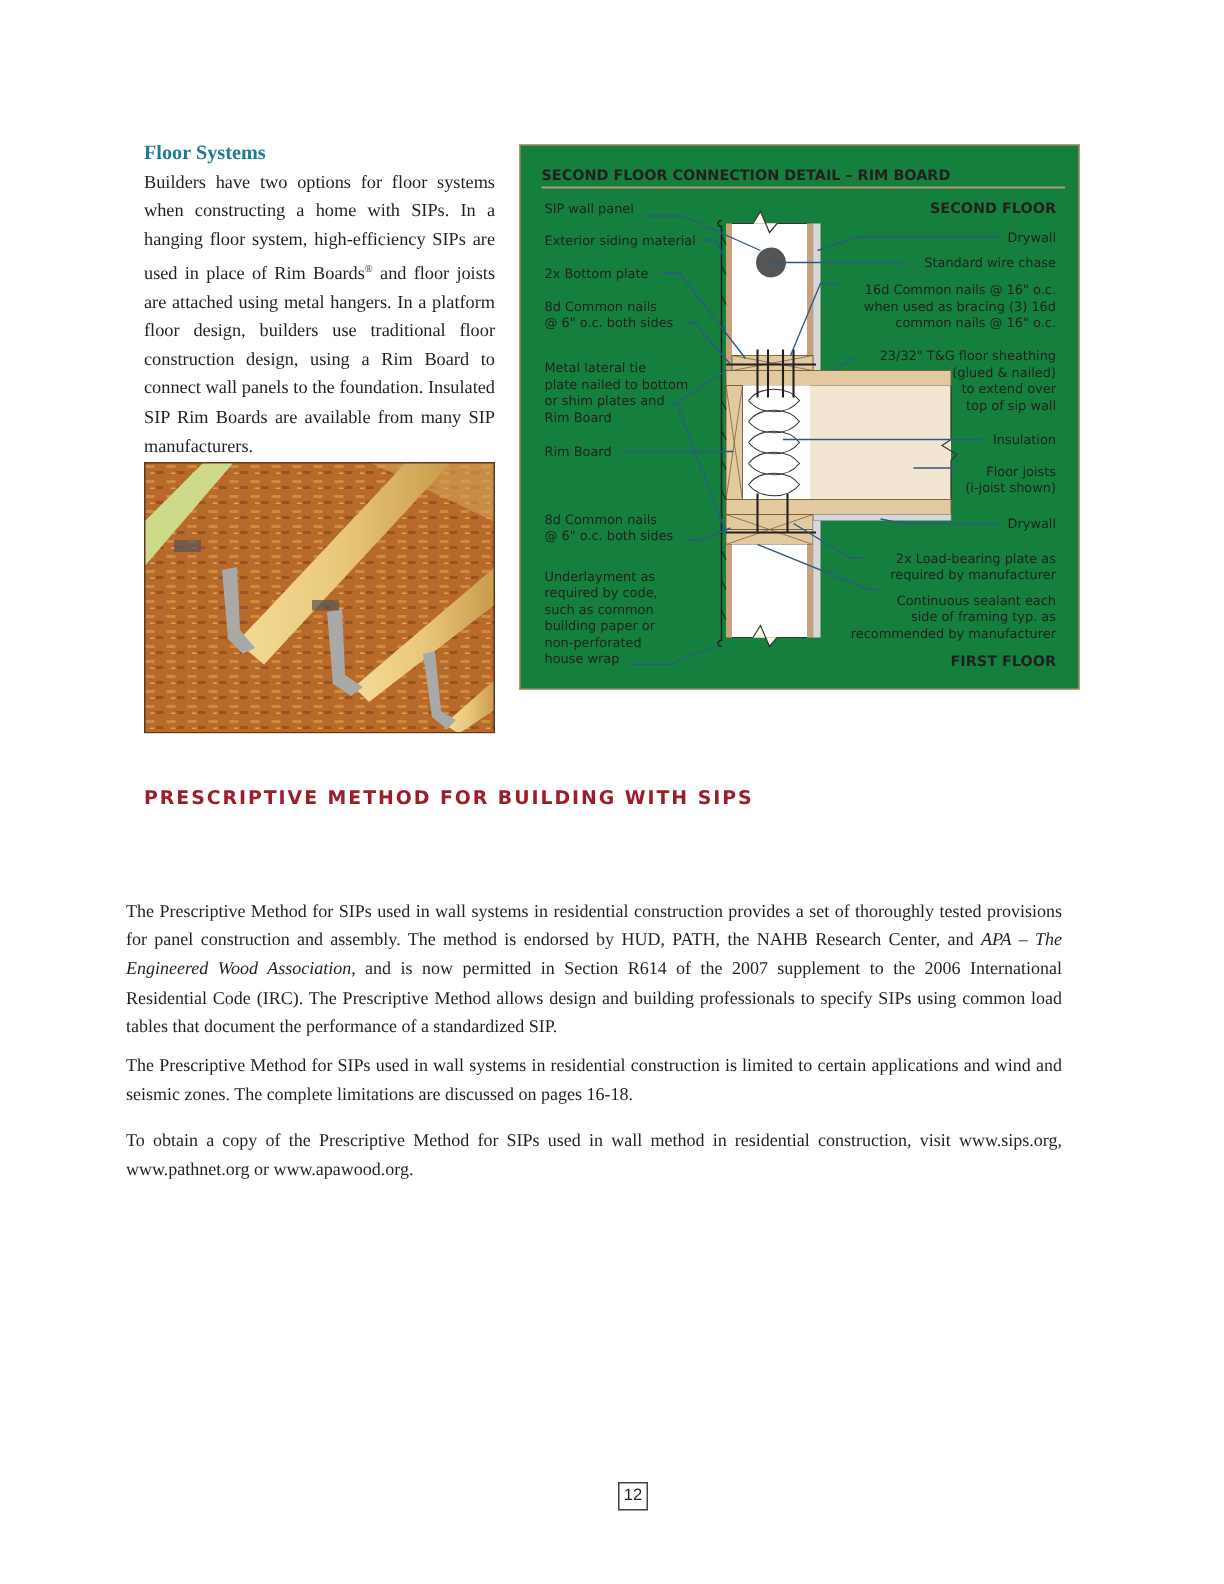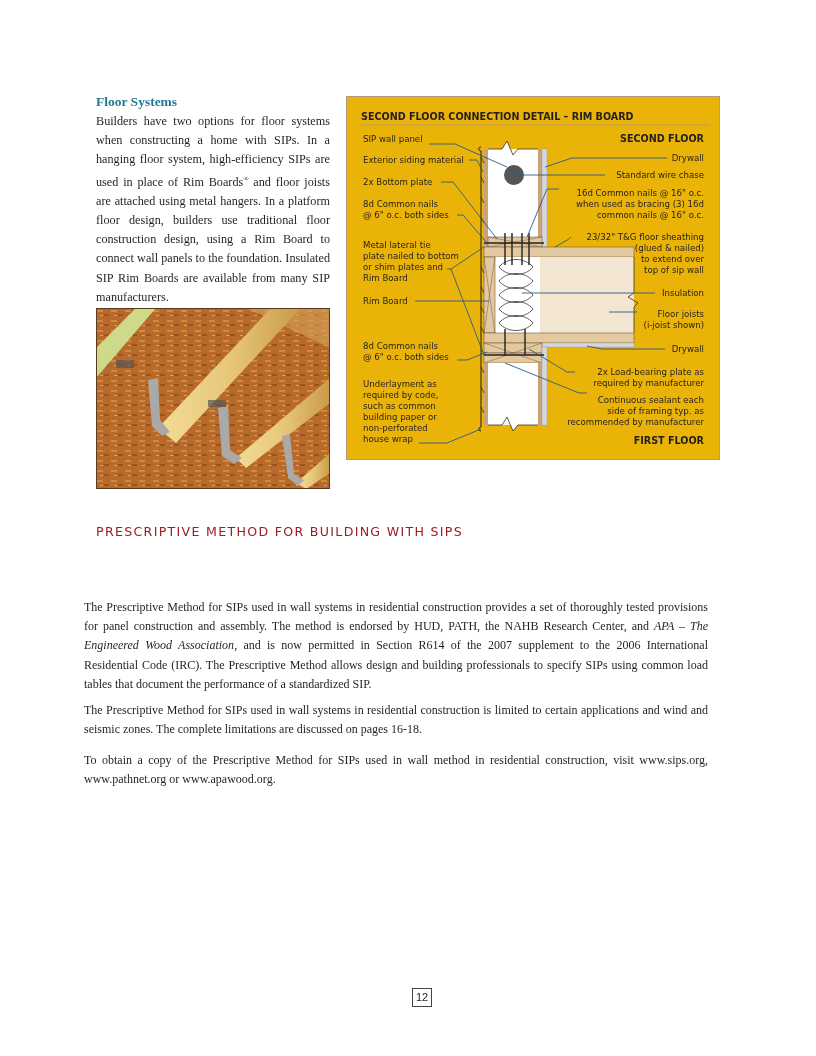--- a/index.html
+++ b/index.html
@@ -3,29 +3,29 @@
 <meta charset="utf-8">
 <style>
   html, body { margin: 0; padding: 0; background: #ffffff; }
   body { width: 816px; height: 1056px; position: relative; overflow: hidden;
          font-family: "Liberation Serif", "DejaVu Serif", serif; color: #231f20; }
   .abs { position: absolute; text-align: center; }
   #floor-heading { left: 96px; top: 94px; font-size: 13.5px; font-weight: bold; color: #1f7a93; }
   #floor-body { left: 96px; top: 112px; width: 234px; font-size: 12.2px; line-height: 19.2px;
                 text-align: justify; hyphens: manual; }
   #photo { left: 96px; top: 308px; width: 234px; height: 181px; overflow: hidden; }
-  #diagram { left: 346px; top: 96px; width: 374px; height: 364px; background: #eab308;
+  #diagram { left: 346px; top: 96px; width: 374px; height: 364px; background: #15803d;
              border: 1px solid #b59a77; box-sizing: border-box; }
   #diagram svg { position: absolute; left: 0; top: 0; }
   .dtxt { font-family: "DejaVu Sans", "Liberation Sans", sans-serif; fill: #231f20; font-size: 8.6px; }
   .dtitle { font-family: "DejaVu Sans", "Liberation Sans", sans-serif; fill: #231f20; font-size: 9.6px; font-weight: bold; }
   .dhead { font-family: "DejaVu Sans", "Liberation Sans", sans-serif; fill: #231f20; font-size: 9.6px; font-weight: bold; }
   .lead { stroke: #2b5a86; stroke-width: 0.9; fill: none; }
   #pm-heading { left: 96px; top: 524px; font-family: "DejaVu Sans", "Liberation Sans", sans-serif;
-                font-size: 12.6px; font-weight: normal; letter-spacing: 1.3px; color: #9b1d2a; }
+                font-size: 12.6px; font-weight: bold; letter-spacing: 1.3px; color: #9b1d2a; }
   .para { left: 84px; width: 624px; font-size: 12px; line-height: 19.2px; text-align: justify; margin-top: 45px; }
   #p1 { top: 553px; }
   #p2 { top: 656px; }
   #p3 { top: 706px; }
   #page-num { left: 412px; top: 988px; width: 18px; height: 17px; border: 1px solid #444;
               font-family: "Liberation Sans", sans-serif; font-size: 11px; text-align: center; line-height: 17px; }
   i { font-style: italic; }
 </style>
 </head>
 <body>

